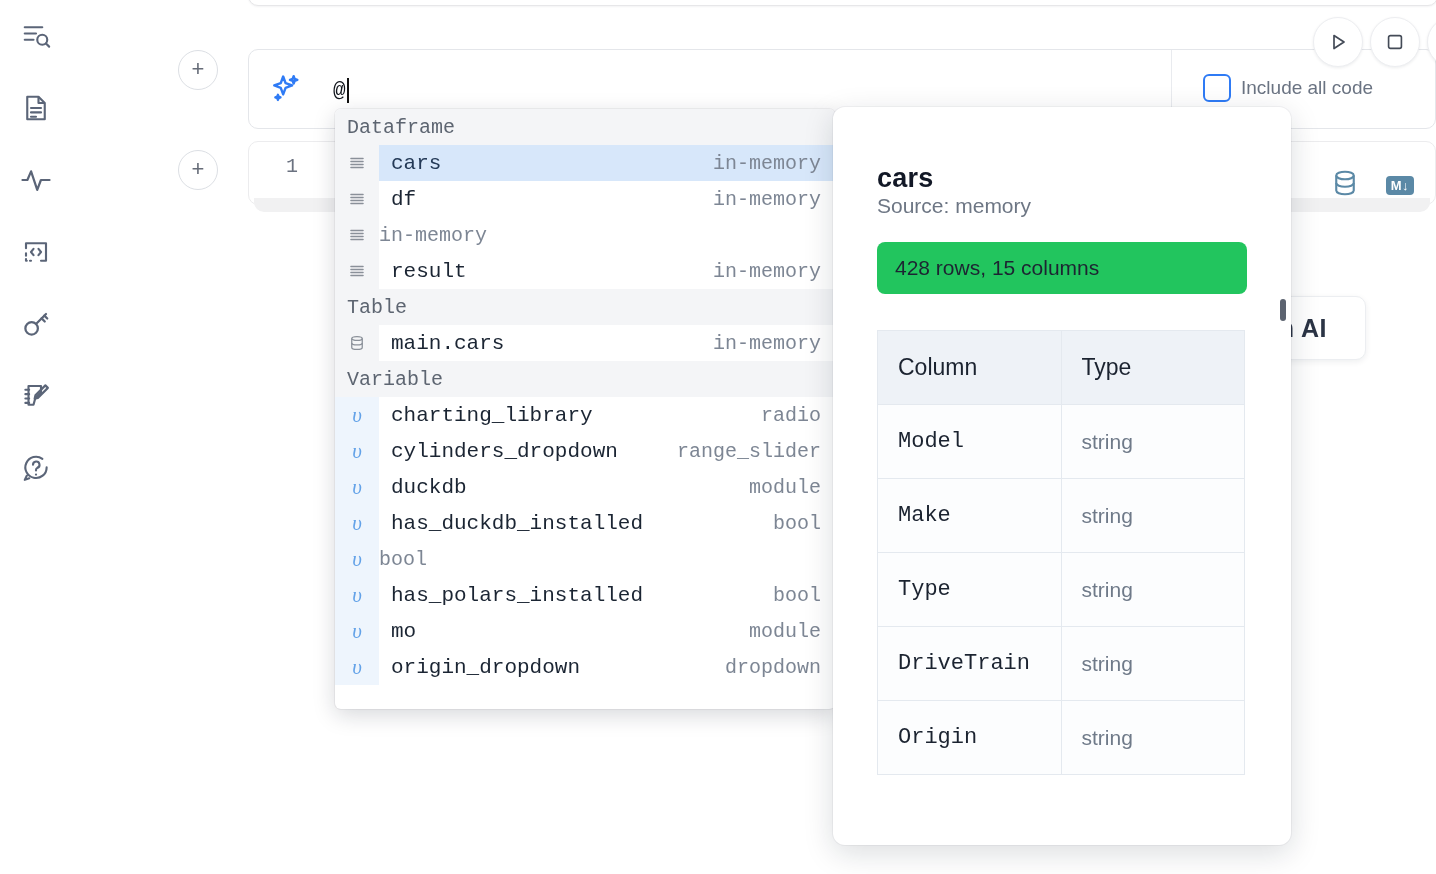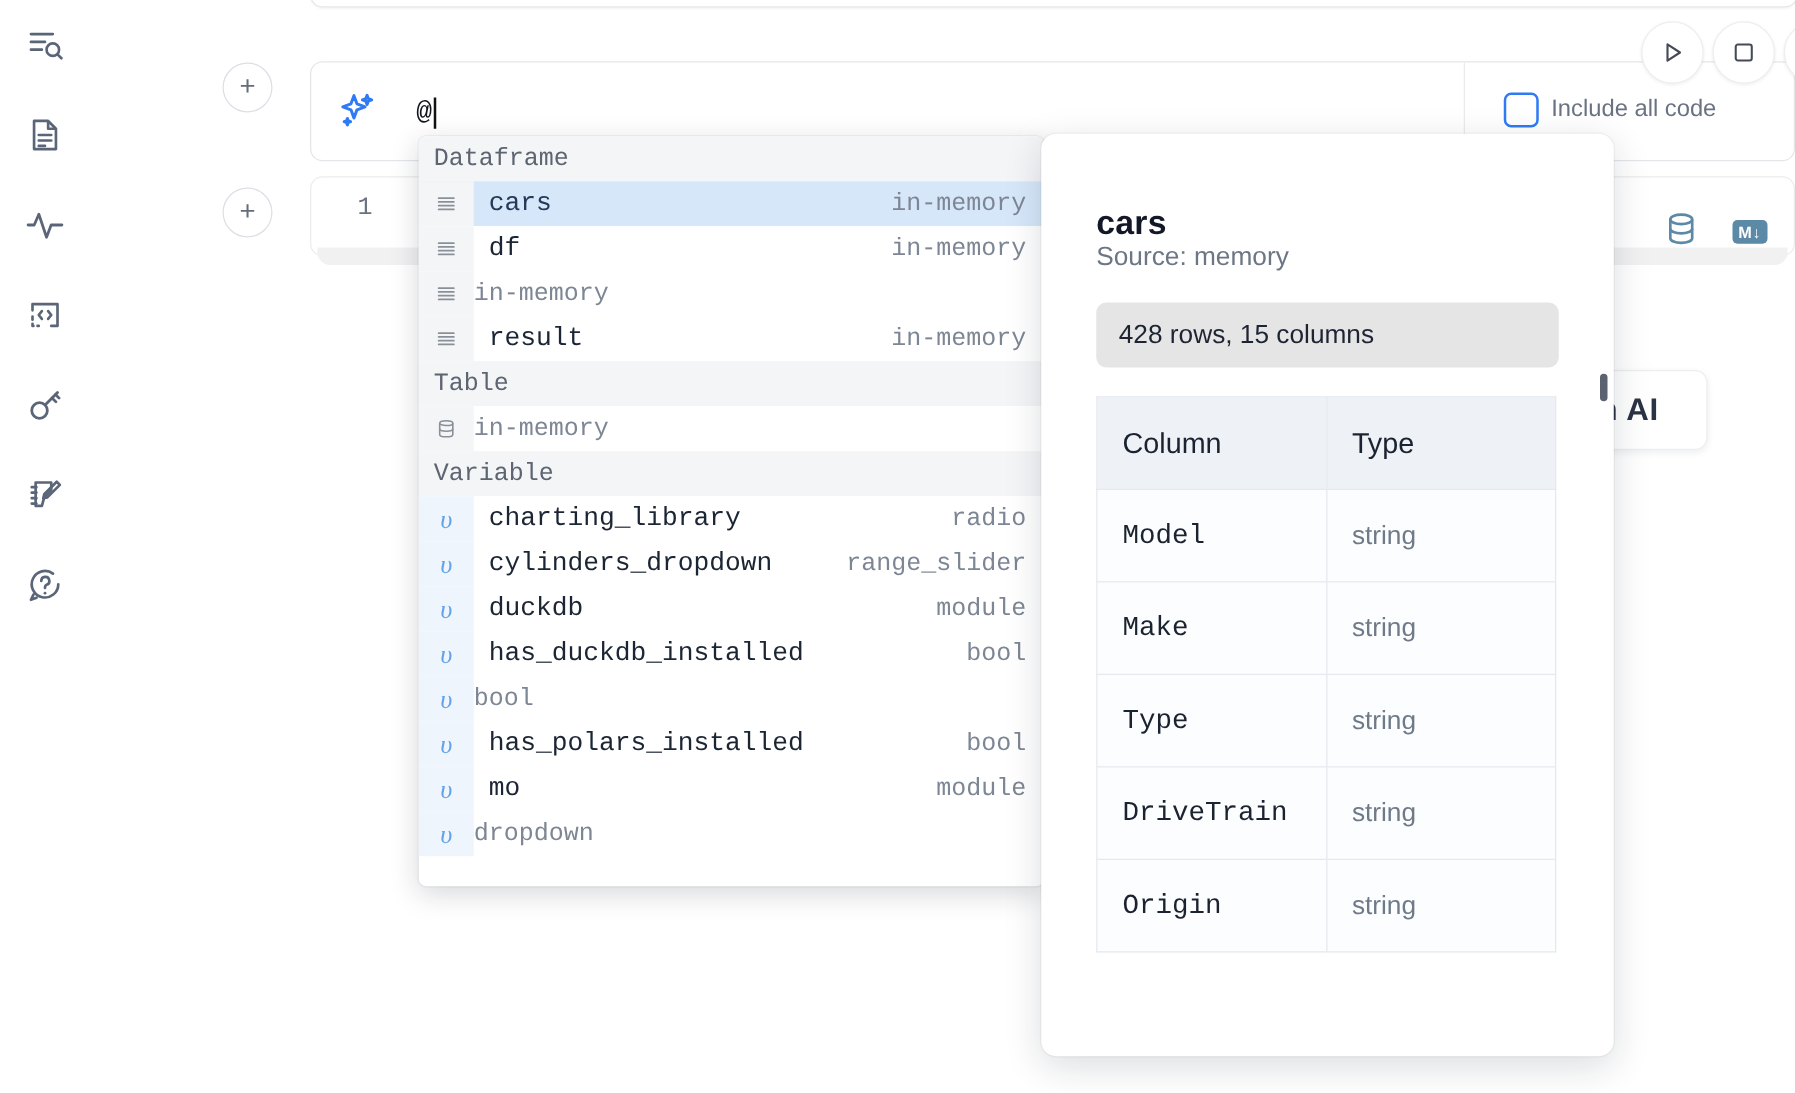--- a/index.html
+++ b/index.html
@@ -144,24 +144,24 @@
   .docs {
     position:absolute; left:833px; top:107px; width:458px; height:738px;
     background:#fff; border-radius:12px;
     box-shadow:0 8px 30px rgba(16,24,40,.15), 0 0 0 1px rgba(16,24,40,.045);
     overflow:hidden;
   }
   .docs-inner { position:relative; padding:56px 44px 0 44px; }
   .docs-title { font-size:27px; font-weight:bold; color:#121826; letter-spacing:.2px; }
   .docs-source { margin-top:0; font-size:21px; color:#6d7684; }
   .docs-shape {
-    margin-top:24px; background:#e5e5e5; border-radius:8px;
+    margin-top:24px; background:#22c55e; border-radius:8px;
     padding:14px 18px; font-size:21px; color:#1d2432;
   }
-  .docs-table { margin-top:23px; width:368px; border-collapse:collapse; table-layout:fixed; }
+  .docs-table { margin-top:36px; width:368px; border-collapse:collapse; table-layout:fixed; }
   .docs-table th, .docs-table td {
     border:1px solid #e4e9ef; text-align:left; vertical-align:middle;
   }
   .docs-table th {
     background:#eef2f7; height:74px; padding:0 20px;
     font-size:23px; font-weight:normal; color:#1b2330;
   }
   .docs-table td { height:74px; padding:0 20px; background:#fcfdfe; }
   .col-name { font-family:"Liberation Mono", monospace; font-size:22px; color:#1b2330; }
   .col-type { font-size:21px; color:#6f7a89; }
@@ -340,20 +340,21 @@
         </div>
         <div class="ac-section">Table</div>
         <div class="ac-row">
           <div class="ac-gutter">
             <svg width="18" height="18" viewBox="0 0 24 24" fill="none" stroke="currentColor" stroke-width="1.7">
               <ellipse cx="12" cy="6" rx="7" ry="2.6"></ellipse>
               <path d="M5 6v12c0 1.5 3.1 2.6 7 2.6s7-1.1 7-2.6V6"></path>
               <path d="M5 12c0 1.5 3.1 2.6 7 2.6s7-1.1 7-2.6"></path>
             </svg>
           </div>
+          <div class="ac-name">main.cars</div>
           <div class="ac-meta">in-memory</div>
         </div>
         <div class="ac-section">Variable</div>
         <div class="ac-row">
           <div class="ac-gutter var">υ</div>
           <div class="ac-name">charting_library</div>
           <div class="ac-meta">radio</div>
         </div>
         <div class="ac-row">
           <div class="ac-gutter var">υ</div>
@@ -379,20 +380,21 @@
           <div class="ac-name">has_polars_installed</div>
           <div class="ac-meta">bool</div>
         </div>
         <div class="ac-row">
           <div class="ac-gutter var">υ</div>
           <div class="ac-name">mo</div>
           <div class="ac-meta">module</div>
         </div>
         <div class="ac-row">
           <div class="ac-gutter var">υ</div>
+          <div class="ac-name">origin_dropdown</div>
           <div class="ac-meta">dropdown</div>
         </div>
       </div>
   </div>
 
   <div class="docs">
     <div class="docs-inner">
       <div class="docs-title">cars</div>
       <div class="docs-source">Source: memory</div>
       <div class="docs-shape">428 rows, 15 columns</div>

